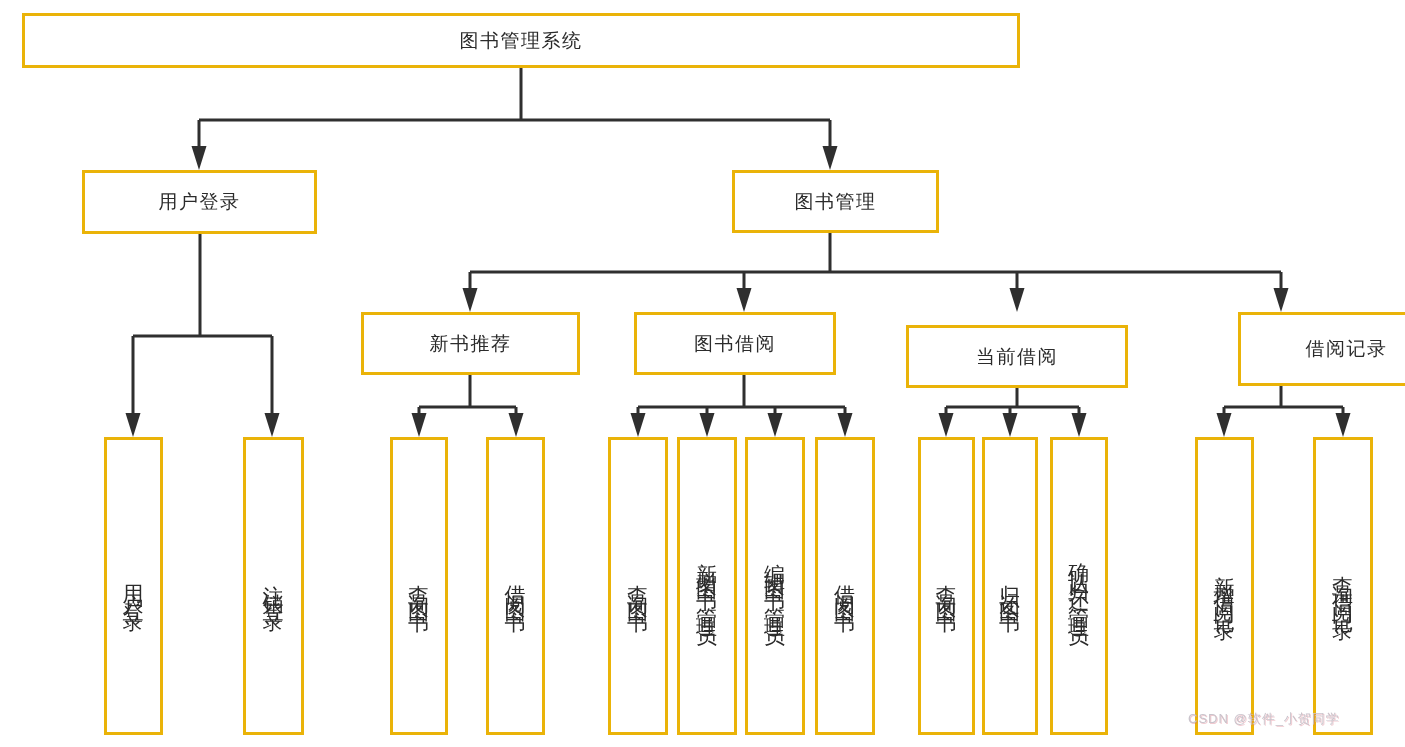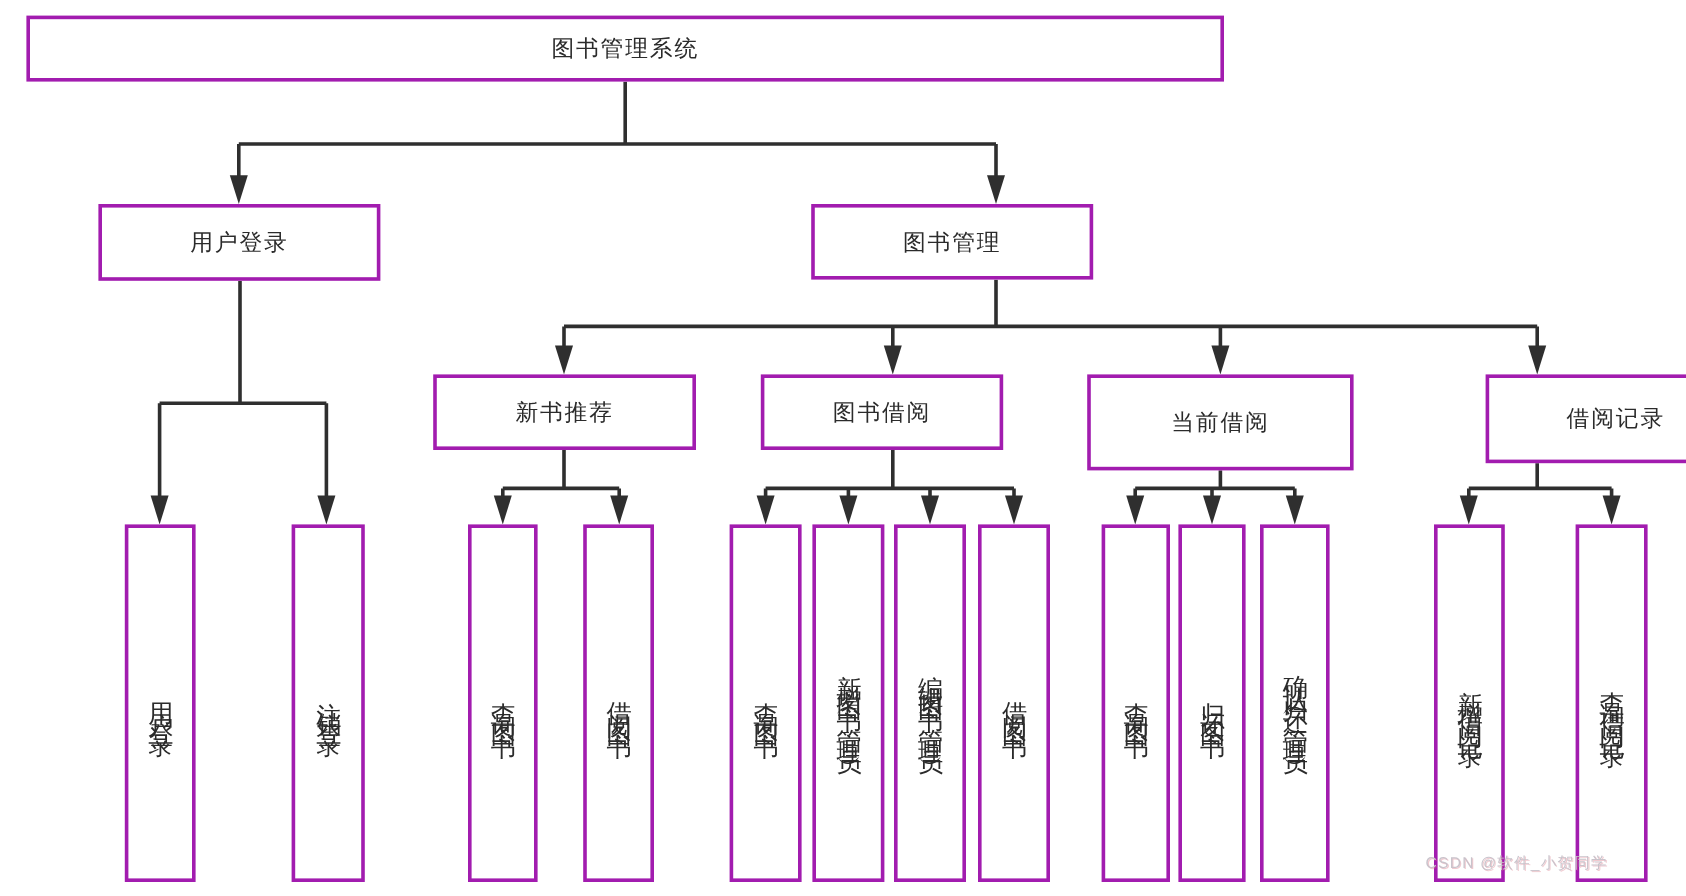--- a/index.html
+++ b/index.html
@@ -9,21 +9,21 @@
     position:relative;
     overflow:hidden;
     font-family:"Liberation Sans", sans-serif;
   }
   #connectors{
     position:absolute;left:0;top:0;width:1405px;height:747px;
   }
   .node{
     position:absolute;
     box-sizing:border-box;
-    border:3px solid #a21caf;
+    border:3px solid #eab308;
     background:#ffffff;
     display:flex;
     align-items:center;
     justify-content:center;
     color:#2b2b2b;
   }
   .hlabel{
     font-size:19px;
     letter-spacing:1.5px;
     white-space:nowrap;
@@ -91,31 +91,31 @@
   </g>
 </svg>
 
 <div class="node" style="left:22px;top:13px;width:998px;height:55px">
   <span class="hlabel">图书管理系统</span>
 </div>
 
 <div class="node" style="left:82px;top:170px;width:235px;height:64px">
   <span class="hlabel">用户登录</span>
 </div>
-<div class="node" style="left:676px;top:170px;width:235px;height:63px">
+<div class="node" style="left:732px;top:170px;width:207px;height:63px">
   <span class="hlabel">图书管理</span>
 </div>
 
 <div class="node" style="left:361px;top:312px;width:219px;height:63px">
   <span class="hlabel">新书推荐</span>
 </div>
 <div class="node" style="left:634px;top:312px;width:202px;height:63px">
   <span class="hlabel">图书借阅</span>
 </div>
-<div class="node" style="left:906px;top:312px;width:222px;height:80px">
+<div class="node" style="left:906px;top:325px;width:222px;height:63px">
   <span class="hlabel">当前借阅</span>
 </div>
 <div class="node" style="left:1238px;top:312px;width:217px;height:74px">
   <span class="hlabel">借阅记录</span>
 </div>
 
 <div class="node" style="left:104px;top:437px;width:59px;height:298px">
   <span class="vtext">用户登录</span>
 </div>
 <div class="node" style="left:243px;top:437px;width:61px;height:298px">

